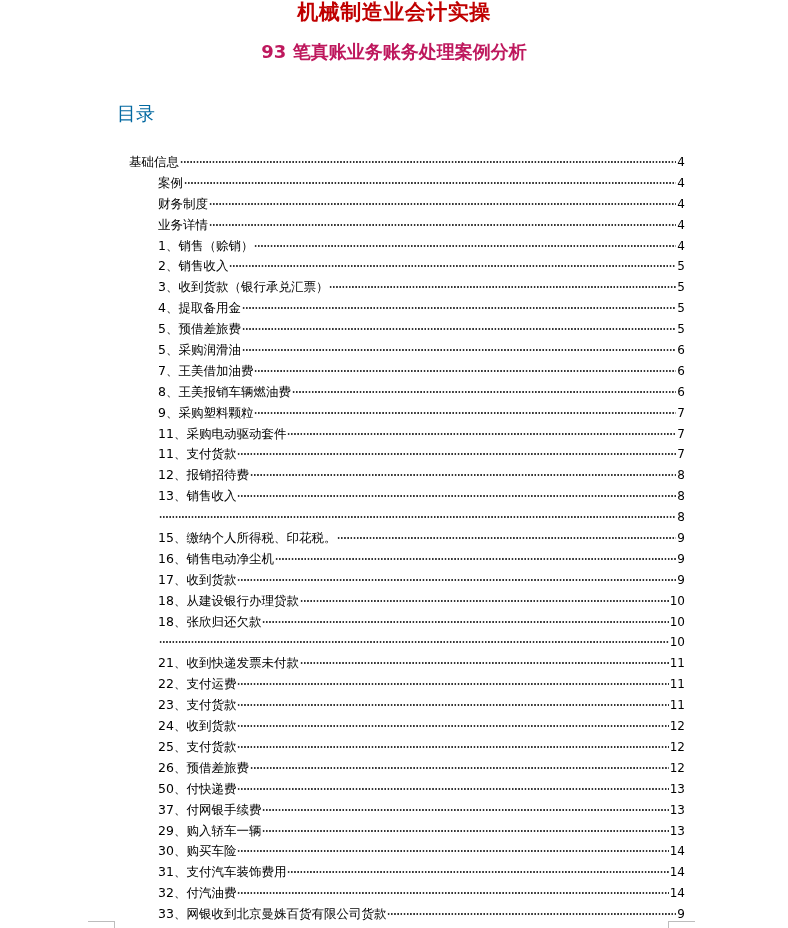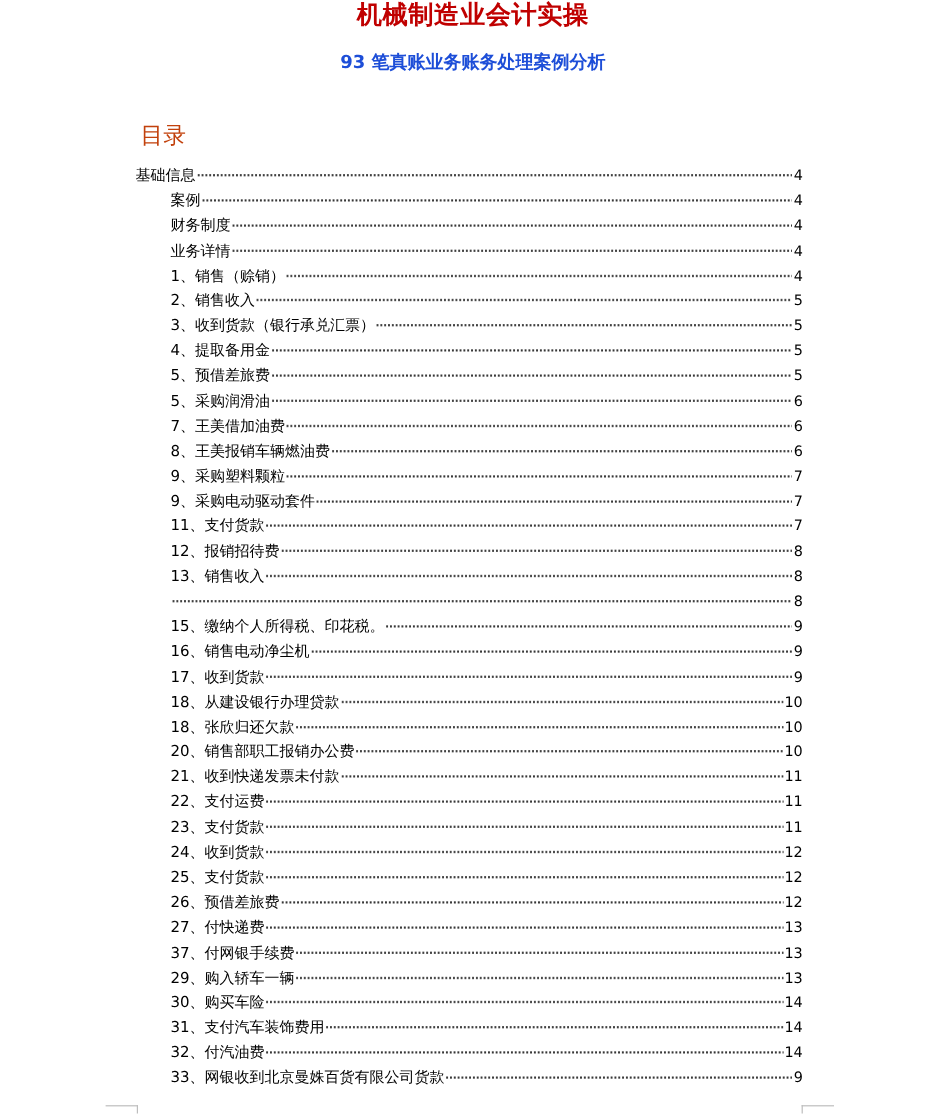--- a/index.html
+++ b/index.html
@@ -28,38 +28,38 @@
       letter-spacing: 0.5px;
       line-height: 28px;
     }
     .title2 {
       position: absolute;
       top: 38px;
       left: 0;
       width: 788px;
       text-align: center;
       font-weight: bold;
-      font-size: 15px;
-      color: #1d4ed8;
+      font-size: 18px;
+      color: #be185d;
       line-height: 28px;
     }
     .toc-heading {
       position: absolute;
       top: 100px;
       left: 117px;
       font-size: 19px;
-      color: #c2410c;
+      color: #0369a1;
       line-height: 26px;
     }
     .toc {
       position: absolute;
       top: 136px;
       left: 113px;
       width: 556px;
-      margin: 0;
+      margin: 16px;
       padding: 0;
       list-style: none;
     }
     .toc-entry {
       display: flex;
       align-items: baseline;
       height: 20.9px;
       line-height: 20.9px;
       font-size: 12.5px;
       white-space: nowrap;
@@ -174,21 +174,21 @@
         <span class="toc-label">8、王美报销车辆燃油费</span>
         <span class="toc-leader"></span>
         <span class="toc-page">6</span>
       </li>
       <li class="toc-entry lvl2">
         <span class="toc-label">9、采购塑料颗粒</span>
         <span class="toc-leader"></span>
         <span class="toc-page">7</span>
       </li>
       <li class="toc-entry lvl2">
-        <span class="toc-label">9、采购电动驱动套件</span>
+        <span class="toc-label">11、采购电动驱动套件</span>
         <span class="toc-leader"></span>
         <span class="toc-page">7</span>
       </li>
       <li class="toc-entry lvl2">
         <span class="toc-label">11、支付货款</span>
         <span class="toc-leader"></span>
         <span class="toc-page">7</span>
       </li>
       <li class="toc-entry lvl2">
         <span class="toc-label">12、报销招待费</span>
@@ -223,21 +223,20 @@
         <span class="toc-label">18、从建设银行办理贷款</span>
         <span class="toc-leader"></span>
         <span class="toc-page">10</span>
       </li>
       <li class="toc-entry lvl2">
         <span class="toc-label">18、张欣归还欠款</span>
         <span class="toc-leader"></span>
         <span class="toc-page">10</span>
       </li>
       <li class="toc-entry lvl2">
-        <span class="toc-label">20、销售部职工报销办公费</span>
         <span class="toc-leader"></span>
         <span class="toc-page">10</span>
       </li>
       <li class="toc-entry lvl2">
         <span class="toc-label">21、收到快递发票未付款</span>
         <span class="toc-leader"></span>
         <span class="toc-page">11</span>
       </li>
       <li class="toc-entry lvl2">
         <span class="toc-label">22、支付运费</span>
@@ -258,21 +257,21 @@
         <span class="toc-label">25、支付货款</span>
         <span class="toc-leader"></span>
         <span class="toc-page">12</span>
       </li>
       <li class="toc-entry lvl2">
         <span class="toc-label">26、预借差旅费</span>
         <span class="toc-leader"></span>
         <span class="toc-page">12</span>
       </li>
       <li class="toc-entry lvl2">
-        <span class="toc-label">27、付快递费</span>
+        <span class="toc-label">50、付快递费</span>
         <span class="toc-leader"></span>
         <span class="toc-page">13</span>
       </li>
       <li class="toc-entry lvl2">
         <span class="toc-label">37、付网银手续费</span>
         <span class="toc-leader"></span>
         <span class="toc-page">13</span>
       </li>
       <li class="toc-entry lvl2">
         <span class="toc-label">29、购入轿车一辆</span>

